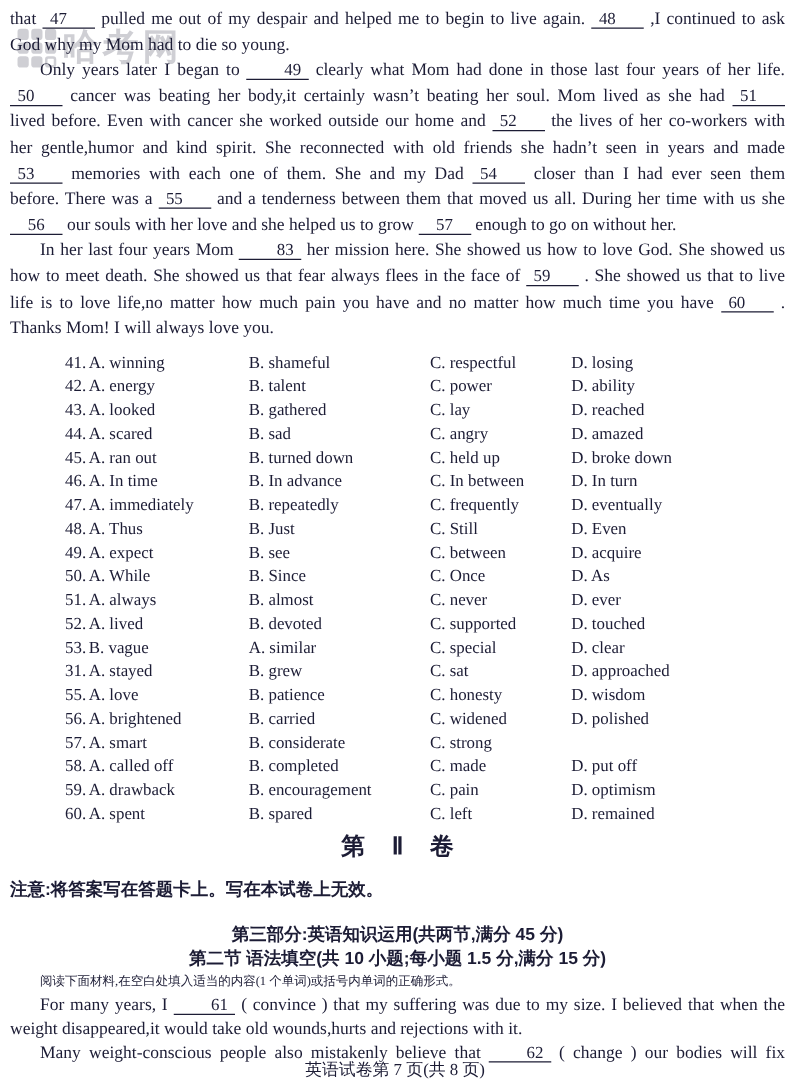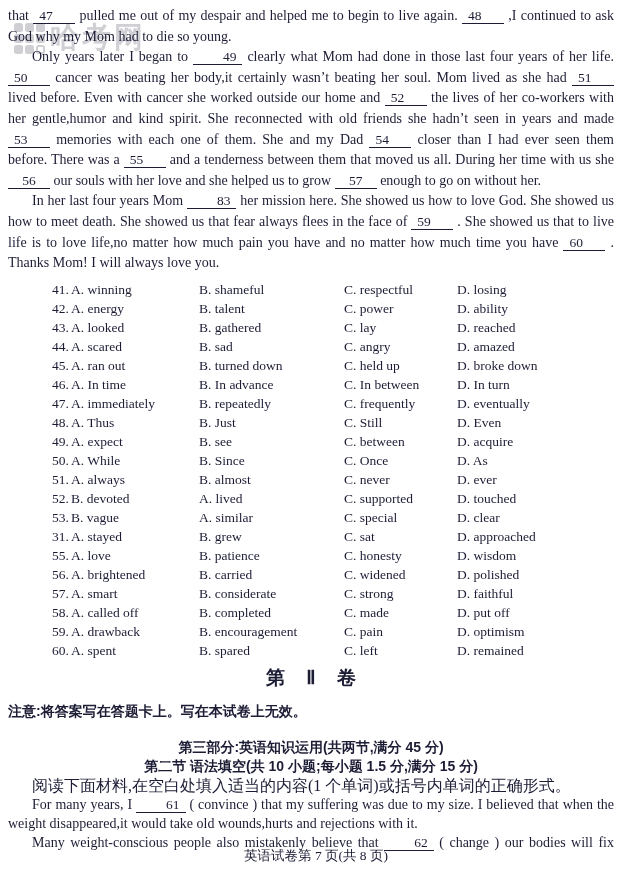--- a/index.html
+++ b/index.html
@@ -1,21 +1,21 @@
 <!DOCTYPE html>
 <html><head>
 <meta charset="utf-8">
 <style>
   html,body{margin:0;padding:0;}
   body{
     width:632px;height:873px;position:relative;overflow:hidden;
     background:#ffffff;color:#1c1c35;
     font-family:"Liberation Serif", serif;
   }
-  .page{position:absolute;inset:0;padding:6px 18px 0 8px;z-index:1;}
+  .page{position:absolute;inset:0;padding:6px 4px 0 8px;z-index:1;}
   
   .watermark{position:absolute;left:14px;top:18px;z-index:0;display:flex;align-items:center;gap:5px;opacity:.55;}
   .wm-grid{display:grid;grid-template-columns:repeat(3,9px);grid-template-rows:repeat(3,9px);gap:2px;}
   .wm-grid i{background:#a9a9b2;border-radius:2.5px;display:block;}
   .wm-grid i:last-child{background:none;border:2px solid #a9a9b2;box-sizing:border-box;}
   .wm-text{font-family:"Liberation Sans", sans-serif;font-weight:bold;font-size:29px;color:#a9a9b2;letter-spacing:3px;}
   
   .tline{font-size:14px;line-height:20.6px;white-space:normal;}
   .tline.just{text-align:justify;text-align-last:justify;}
   .tline.ind{text-indent:24px;}
@@ -26,21 +26,21 @@
   
   .options{margin-top:6px;margin-left:44px;}
   .opt-row{display:grid;grid-template-columns:19px 128px 145px 113px auto;font-size:13.5px;line-height:19px;}
   .opt-row span{display:block;}
   
   .vol-title{margin-top:7px;text-align:center;font-family:"Liberation Sans", sans-serif;
     font-weight:bold;font-size:19px;line-height:21px;word-spacing:16px;}
   .notice{margin-top:14px;font-family:"Liberation Sans", sans-serif;font-weight:bold;font-size:14px;line-height:18px;}
   .sec-head{font-family:"Liberation Sans", sans-serif;font-weight:bold;font-size:14px;line-height:19px;text-align:center;}
   .sec3{margin-top:18px;}
-  .instr{font-size:16px;line-height:19px;text-indent:24px;}
+  .instr{font-size:10px;line-height:19px;text-indent:24px;}
   .grammar .tline{line-height:19px;}
   .footer{position:absolute;left:0;right:0;bottom:8px;text-align:center;font-size:13.5px;z-index:1;}
 </style>
 </head>
 <body>
 
 <div class="watermark">
   <span class="wm-grid">
     <i></i>
       <i></i>
@@ -146,22 +146,22 @@
       </div>
       <div class="opt-row">
         <span>51.</span>
         <span>A. always</span>
         <span>B. almost</span>
         <span>C. never</span>
         <span>D. ever</span>
       </div>
       <div class="opt-row">
         <span>52.</span>
+        <span>A. lived</span>
         <span>B. devoted</span>
-        <span>A. lived</span>
         <span>C. supported</span>
         <span>D. touched</span>
       </div>
       <div class="opt-row">
         <span>53.</span>
         <span>B. vague</span>
         <span>A. similar</span>
         <span>C. special</span>
         <span>D. clear</span>
       </div>
@@ -184,21 +184,20 @@
         <span>A. brightened</span>
         <span>B. carried</span>
         <span>C. widened</span>
         <span>D. polished</span>
       </div>
       <div class="opt-row">
         <span>57.</span>
         <span>A. smart</span>
         <span>B. considerate</span>
         <span>C. strong</span>
-        <span>D. faithful</span>
       </div>
       <div class="opt-row">
         <span>58.</span>
         <span>A. called off</span>
         <span>B. completed</span>
         <span>C. made</span>
         <span>D. put off</span>
       </div>
       <div class="opt-row">
         <span>59.</span>

